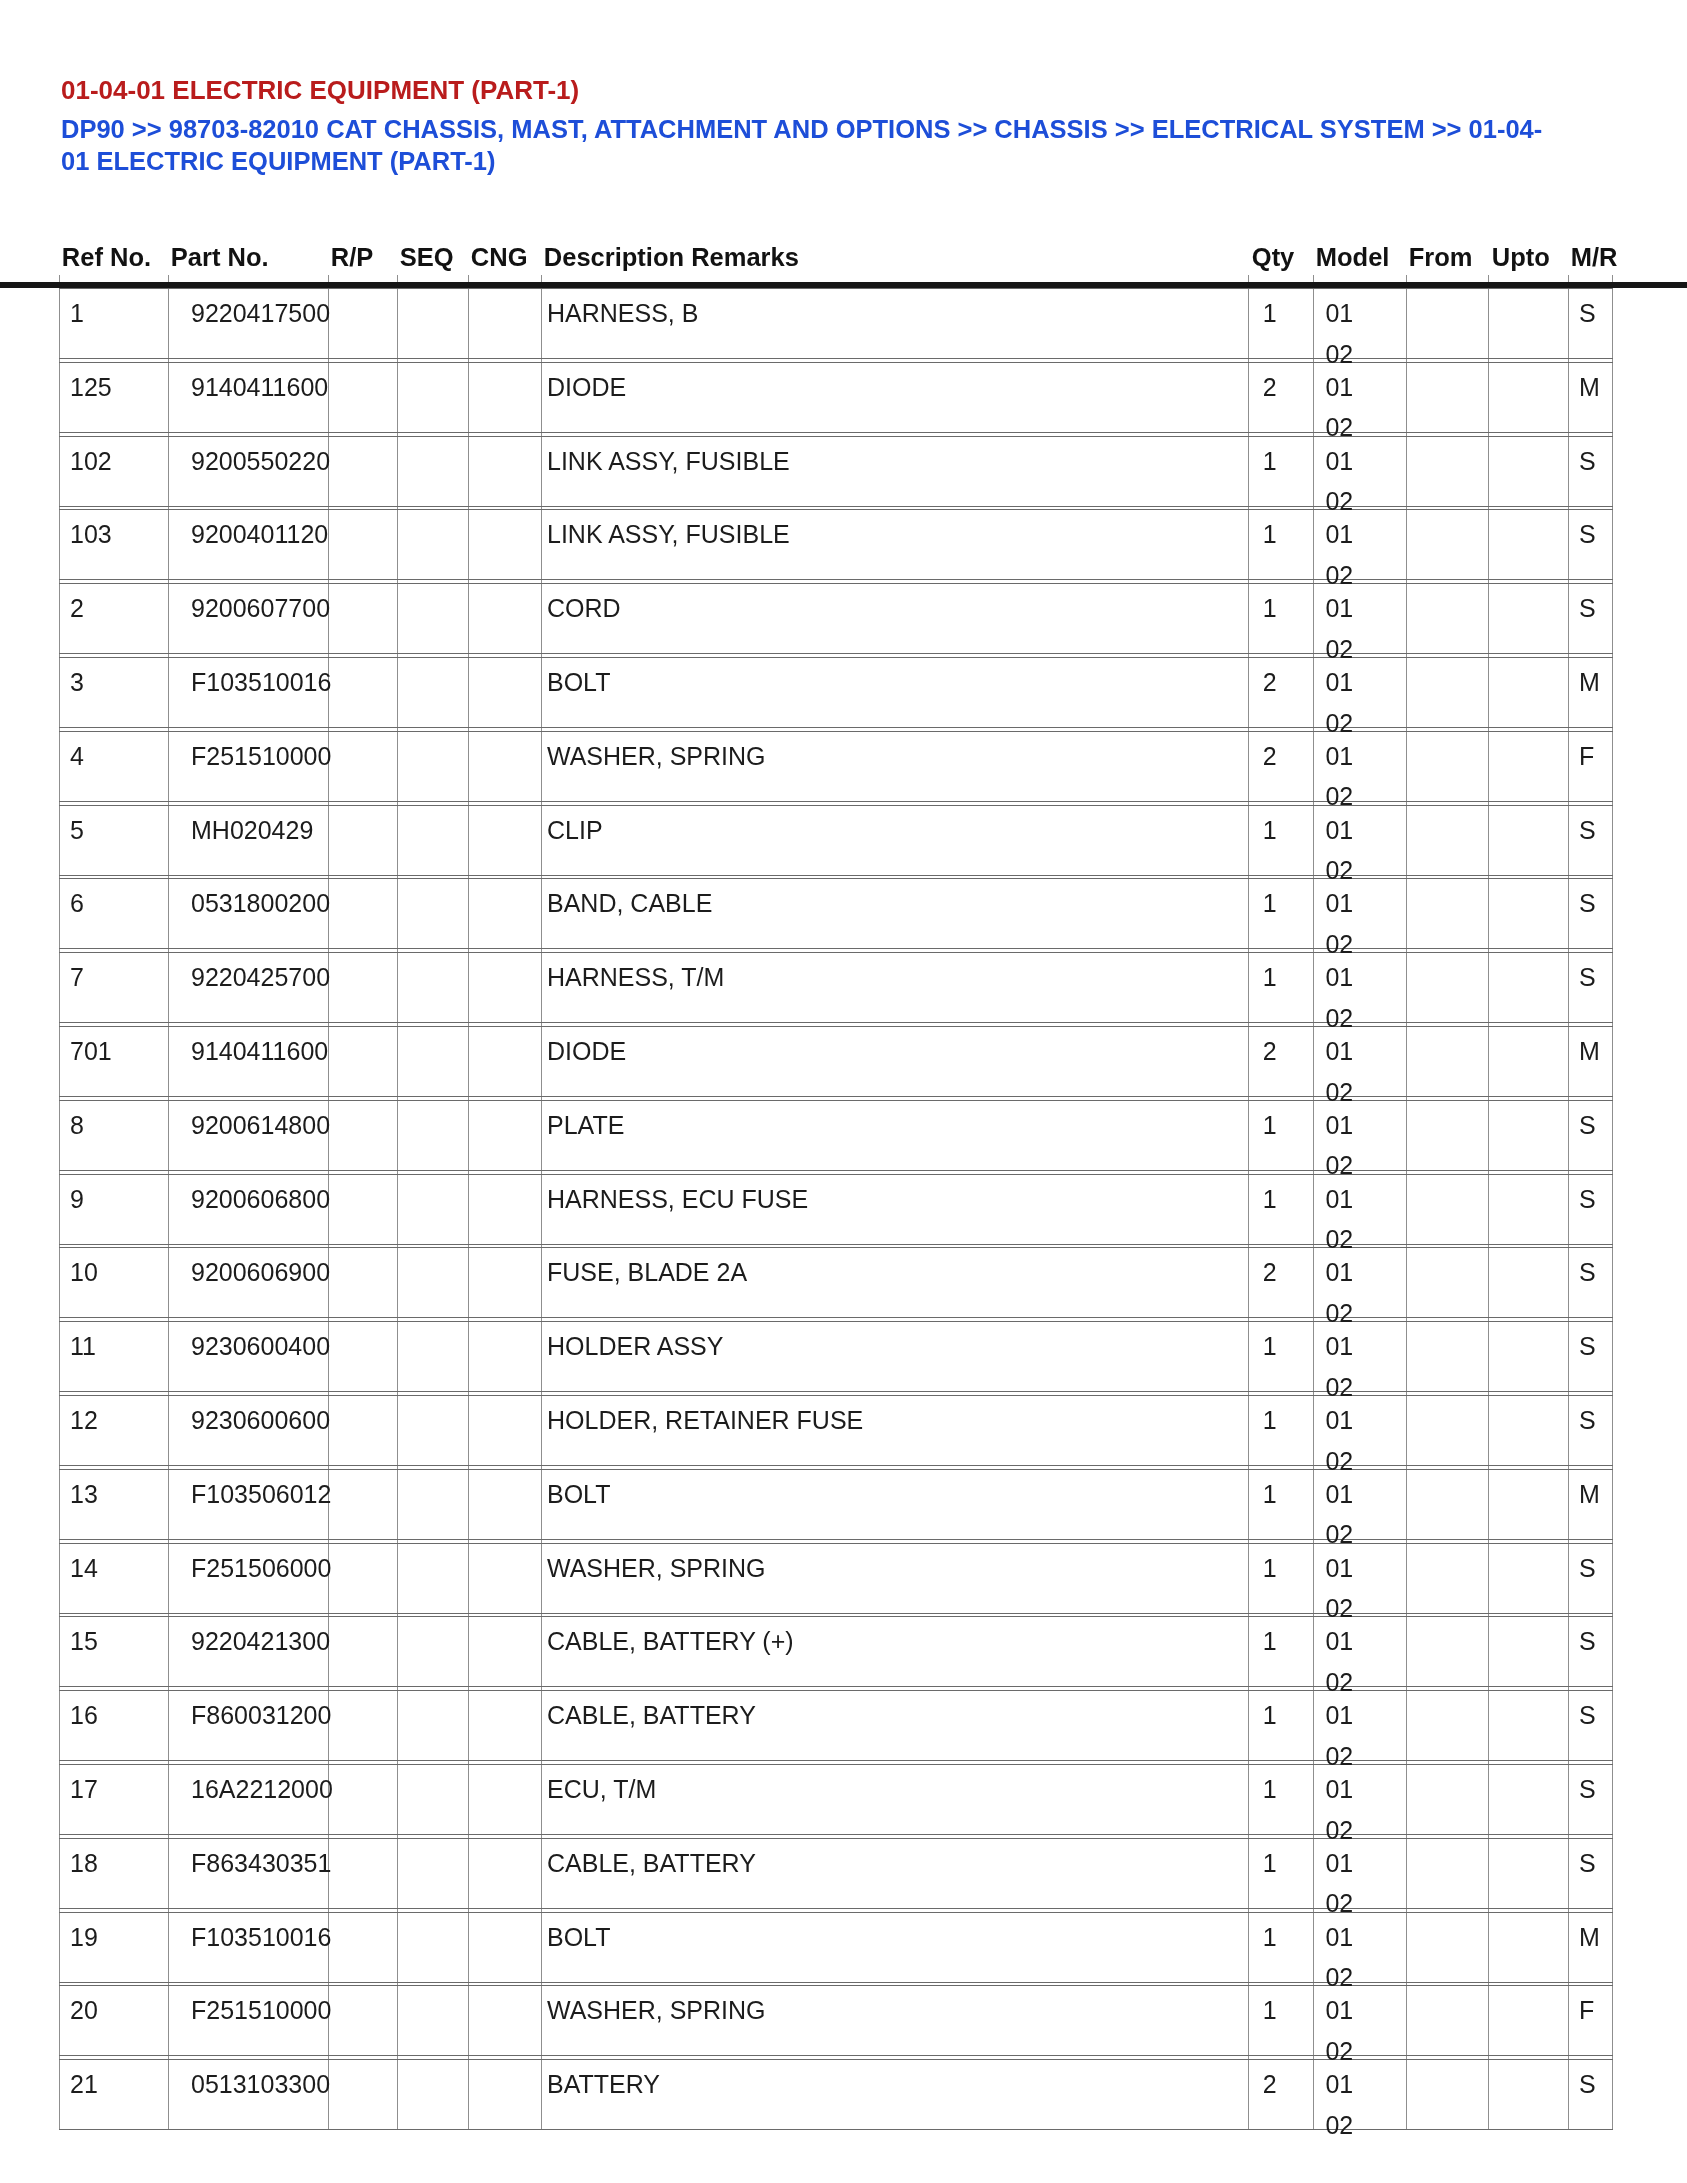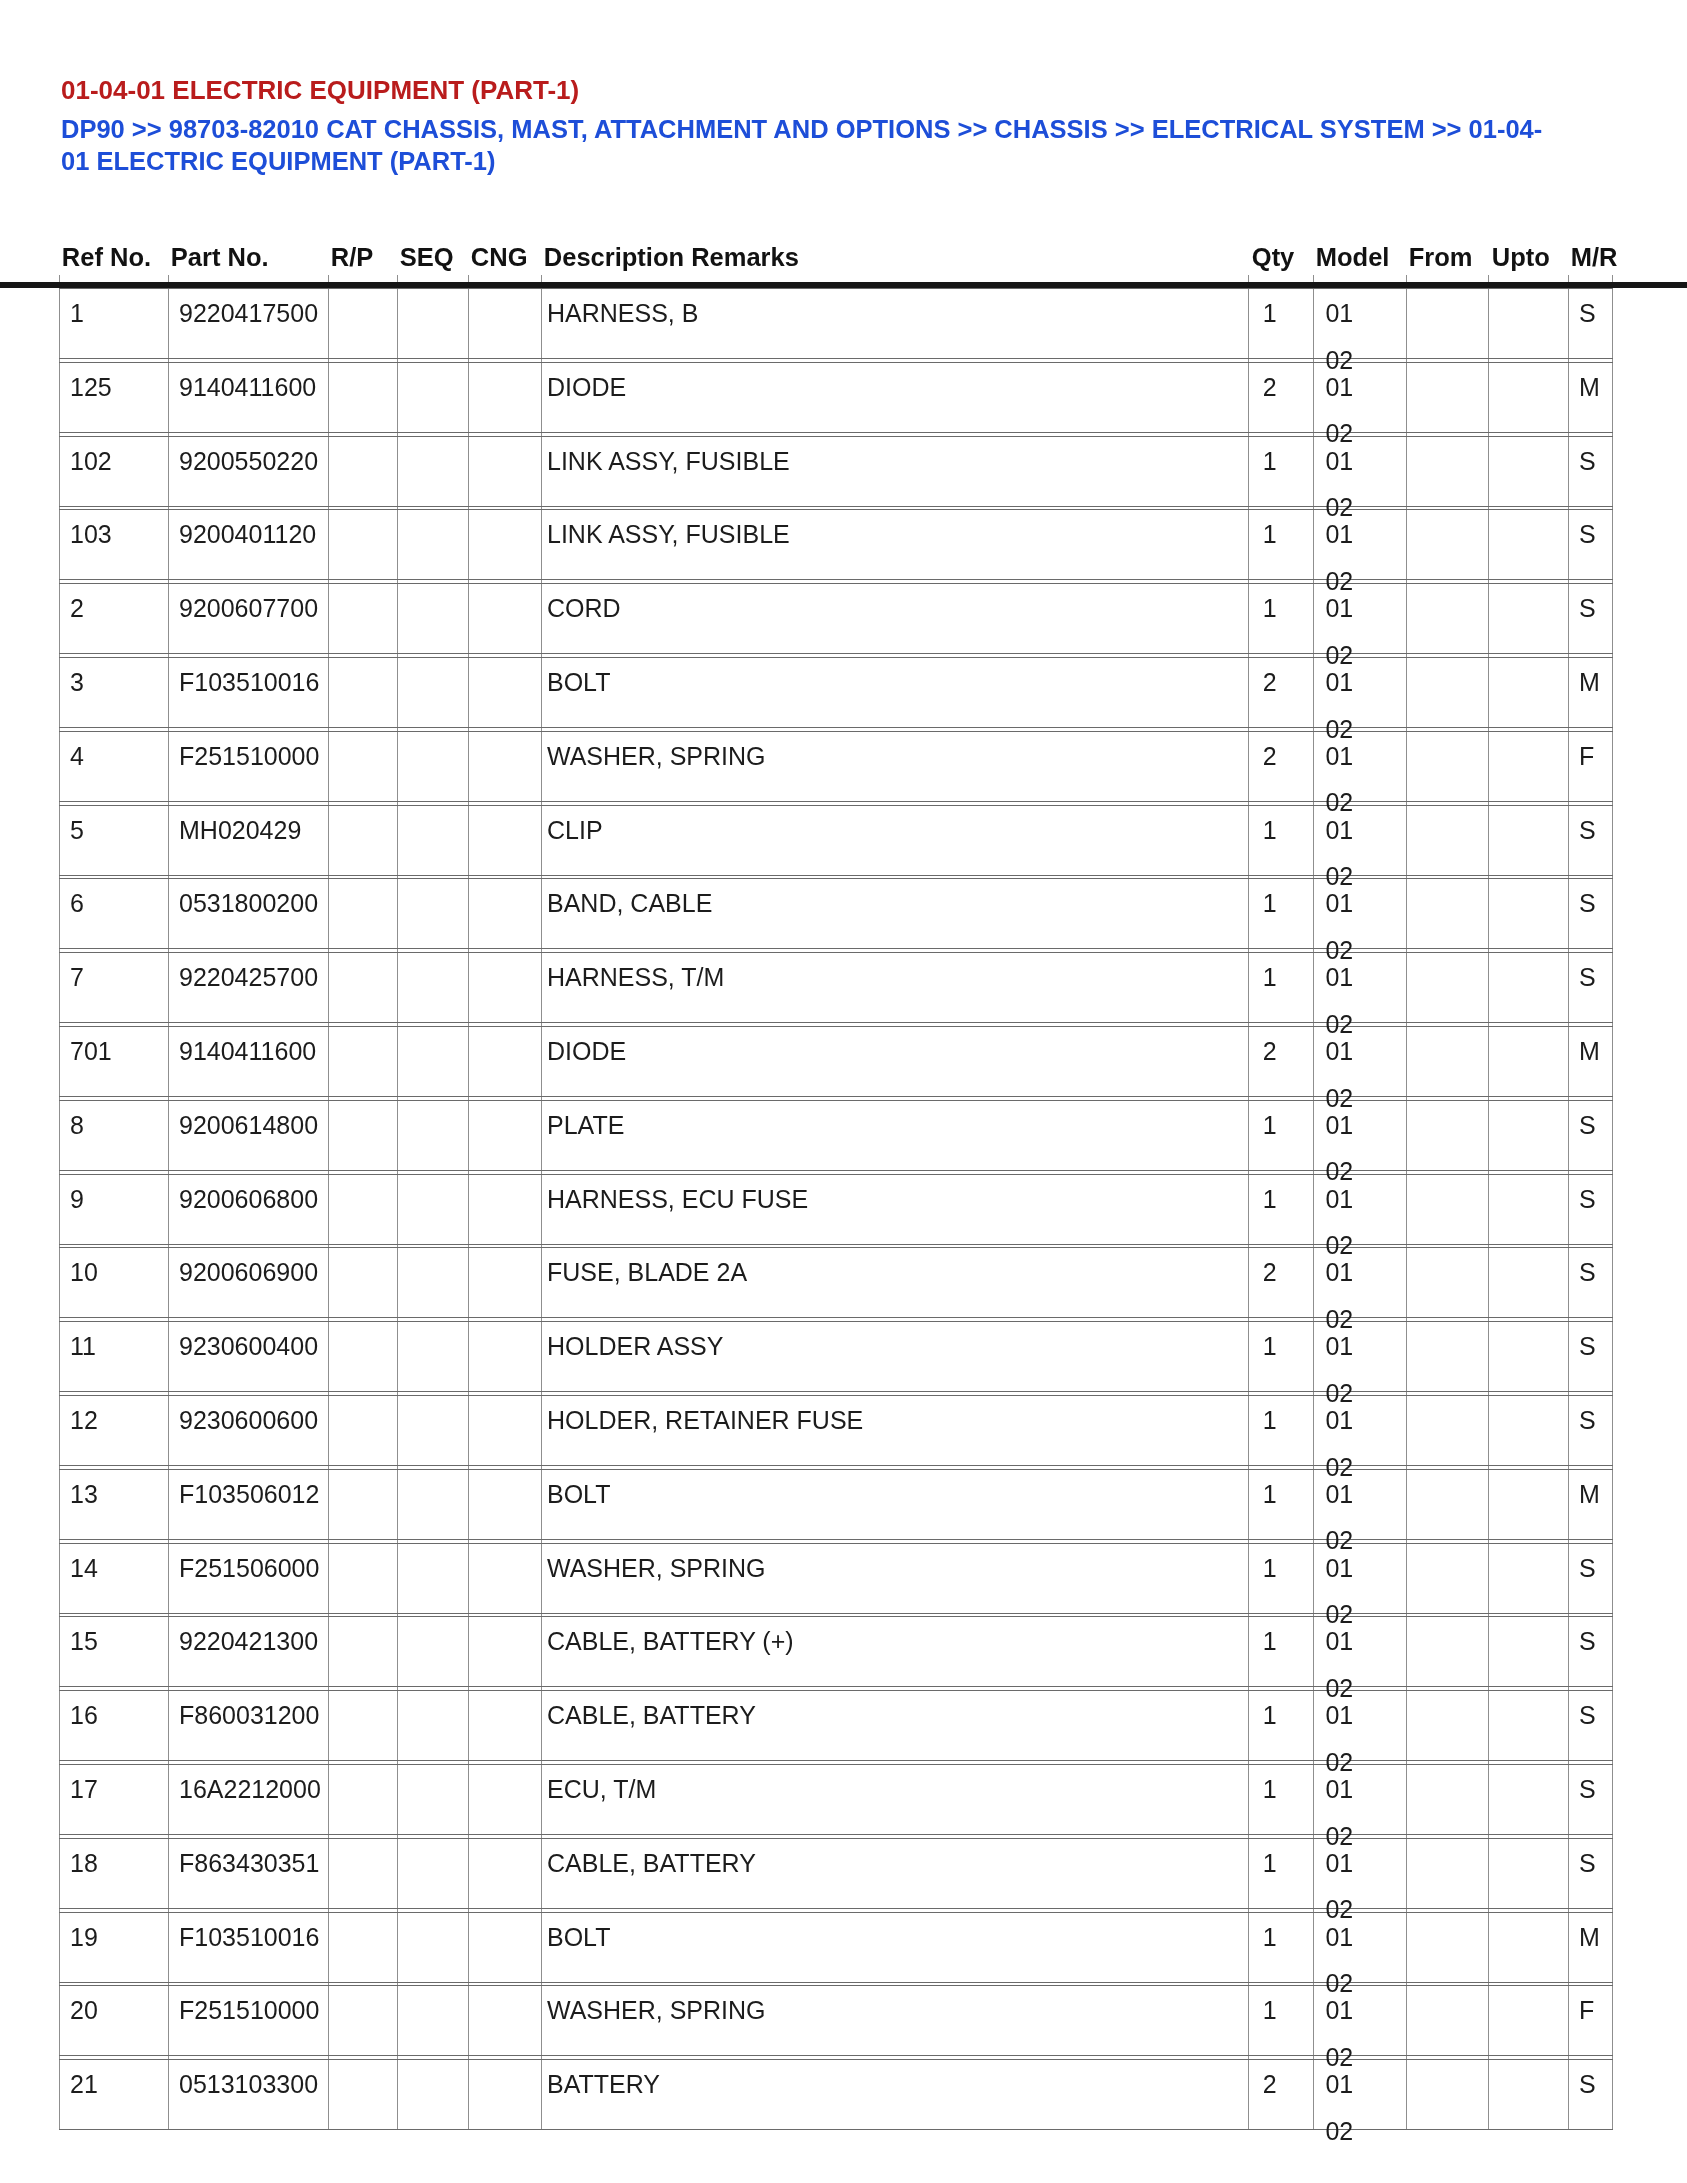--- a/index.html
+++ b/index.html
@@ -41,27 +41,27 @@
     grid-template-columns:109px 160px 69px 71px 73px 708px 64px 93px 83px 79px 45px;
     height:71px;box-sizing:border-box;
     border-top:1.4px solid #6a6a6a;border-bottom:1.4px solid #6a6a6a;
     margin-bottom:2.8px;background:transparent;
   }
   .row:last-child{margin-bottom:0;}
   .cell{
     font-size:25px;line-height:27.6px;padding-top:11px;color:#1c1c1c;white-space:nowrap;
   }
   .c-ref{padding-left:11px;}
-  .c-part{padding-left:11px;}
+  .c-part{padding-left:23px;}
   .c-desc{padding-left:6px;}
   .c-qty{padding-left:13.8px;}
   .c-model{padding-left:12.4px;}
   .c-mr{padding-left:11px;}
   .model-line{display:block;}
-  .model-line + .model-line{margin-top:19px;}
+  .model-line + .model-line{margin-top:13px;}
 </style>
 </head>
 <body>
 
 <h1 class="title">01-04-01 ELECTRIC EQUIPMENT (PART-1)</h1>
 
 <div class="breadcrumb">DP90 &gt;&gt; 98703-82010 CAT CHASSIS, MAST, ATTACHMENT AND OPTIONS &gt;&gt; CHASSIS &gt;&gt; ELECTRICAL SYSTEM &gt;&gt; 01-04-01 ELECTRIC EQUIPMENT (PART-1)</div>
 
 <div class="thead" id="thead">
     <div class="th">Ref No.</div>

